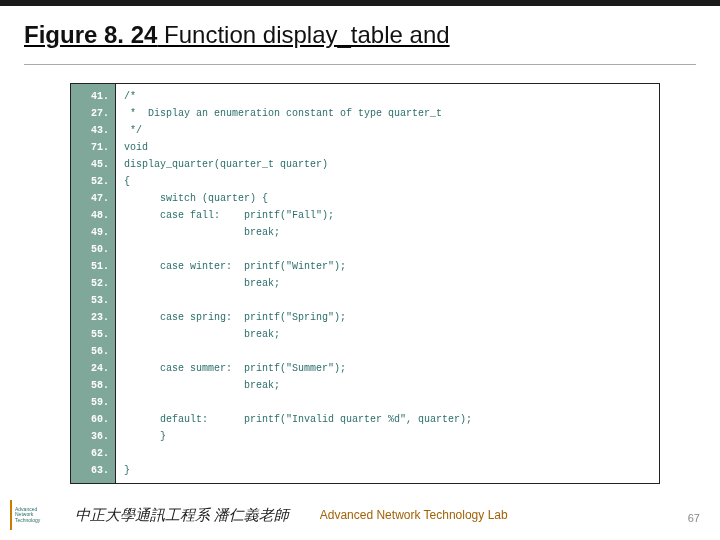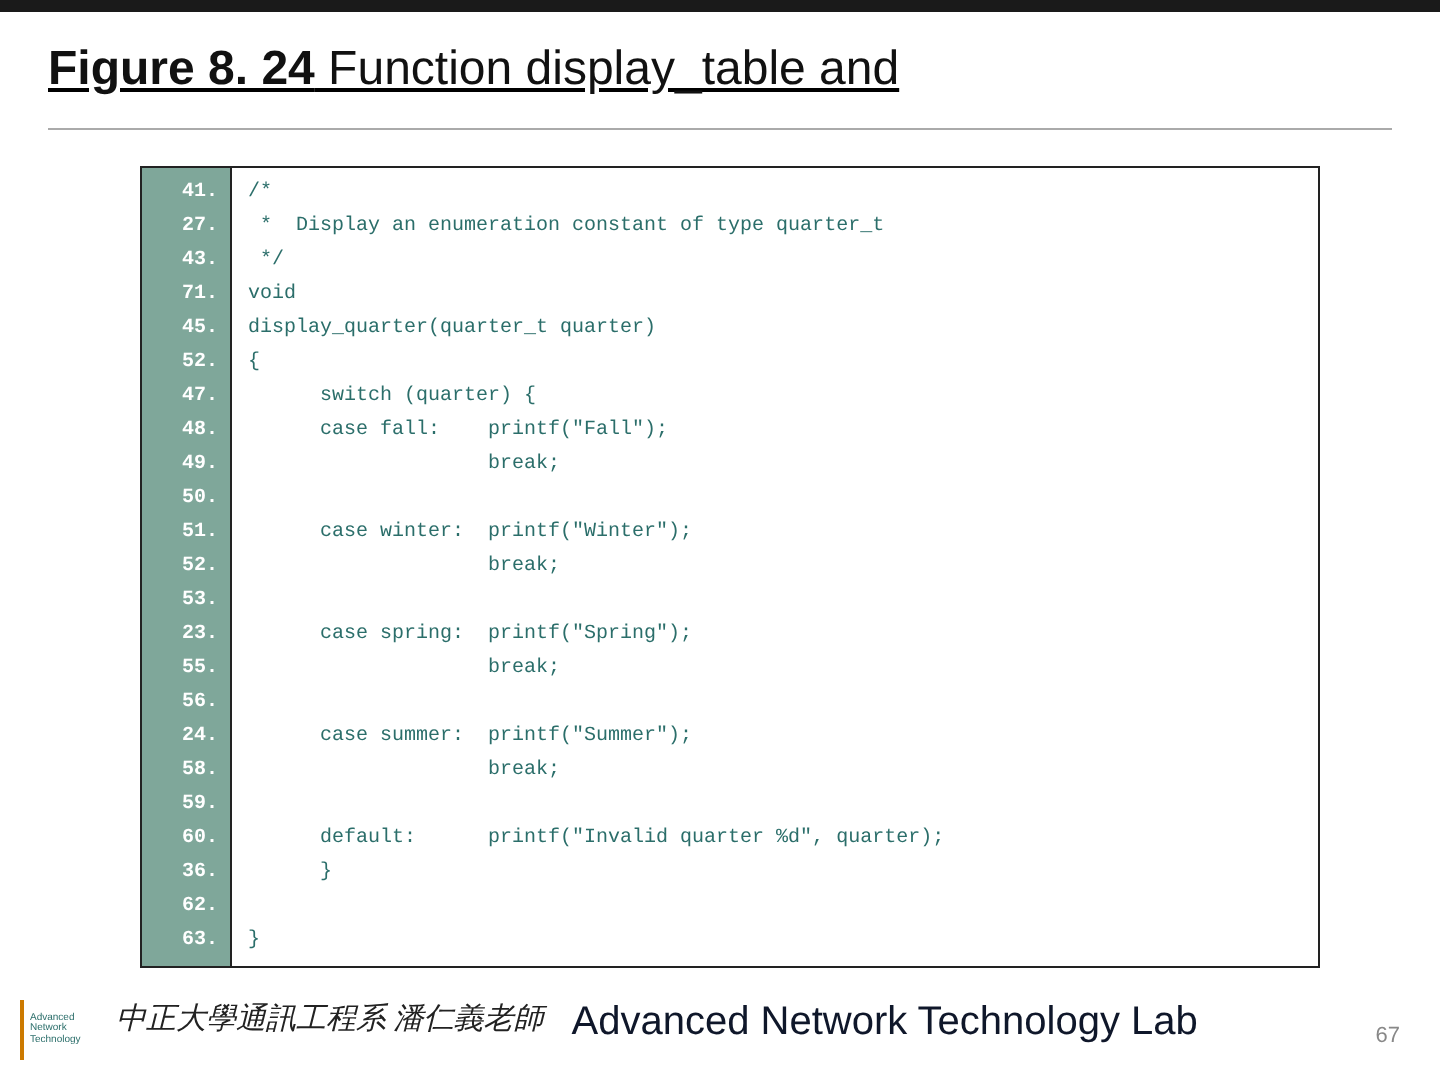--- a/index.html
+++ b/index.html
@@ -40,37 +40,39 @@
     padding: 4px 10px 4px 8px;
     color: #2b6e6a;
     white-space: pre;
     flex: 1;
   }
 
   .footer {
     position: absolute;
     left: 0; right: 0; bottom: 10px;
     display: flex;
+    align-items: center;
     padding: 0 20px 0 10px;
+    gap: 17px;
   }
   .logo {
     width: 44px; height: 30px;
     display: flex; flex-direction: column; justify-content: center;
     font-size: 5px; color: #2b6e6a; line-height: 1.1;
     border-left: 2px solid #cc7a00;
     padding-left: 3px;
   }
   .dept {
     font-family: "DFKai-SB","KaiTi",serif;
     font-style: italic;
     font-size: 15px; color: #222;
     margin-left: 4px;
   }
   .lab {
-    font-size: 20px; color: #0f172a; margin-left: 14px;
+    font-size: 12px; color: #a16207; margin-left: 14px;
   }
   .pagenum {
     position: absolute; right: 20px; bottom: 16px;
     font-size: 11px; color: #888;
   }
 </style>
 </head>
 <body>
 
 <div class="top-bar"></div>

